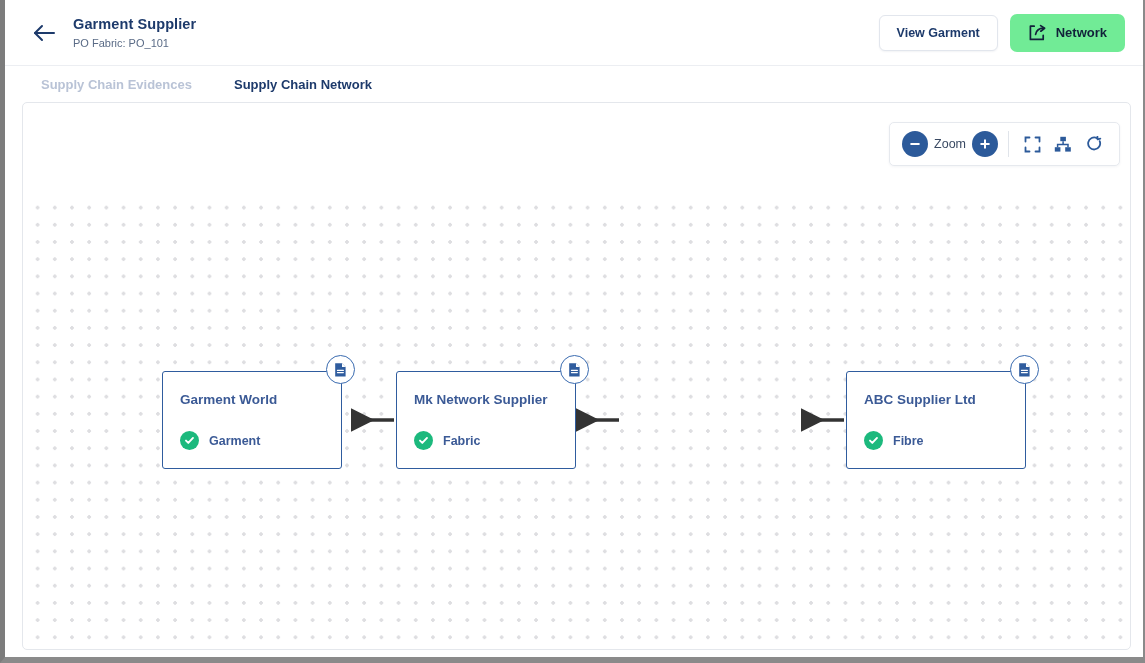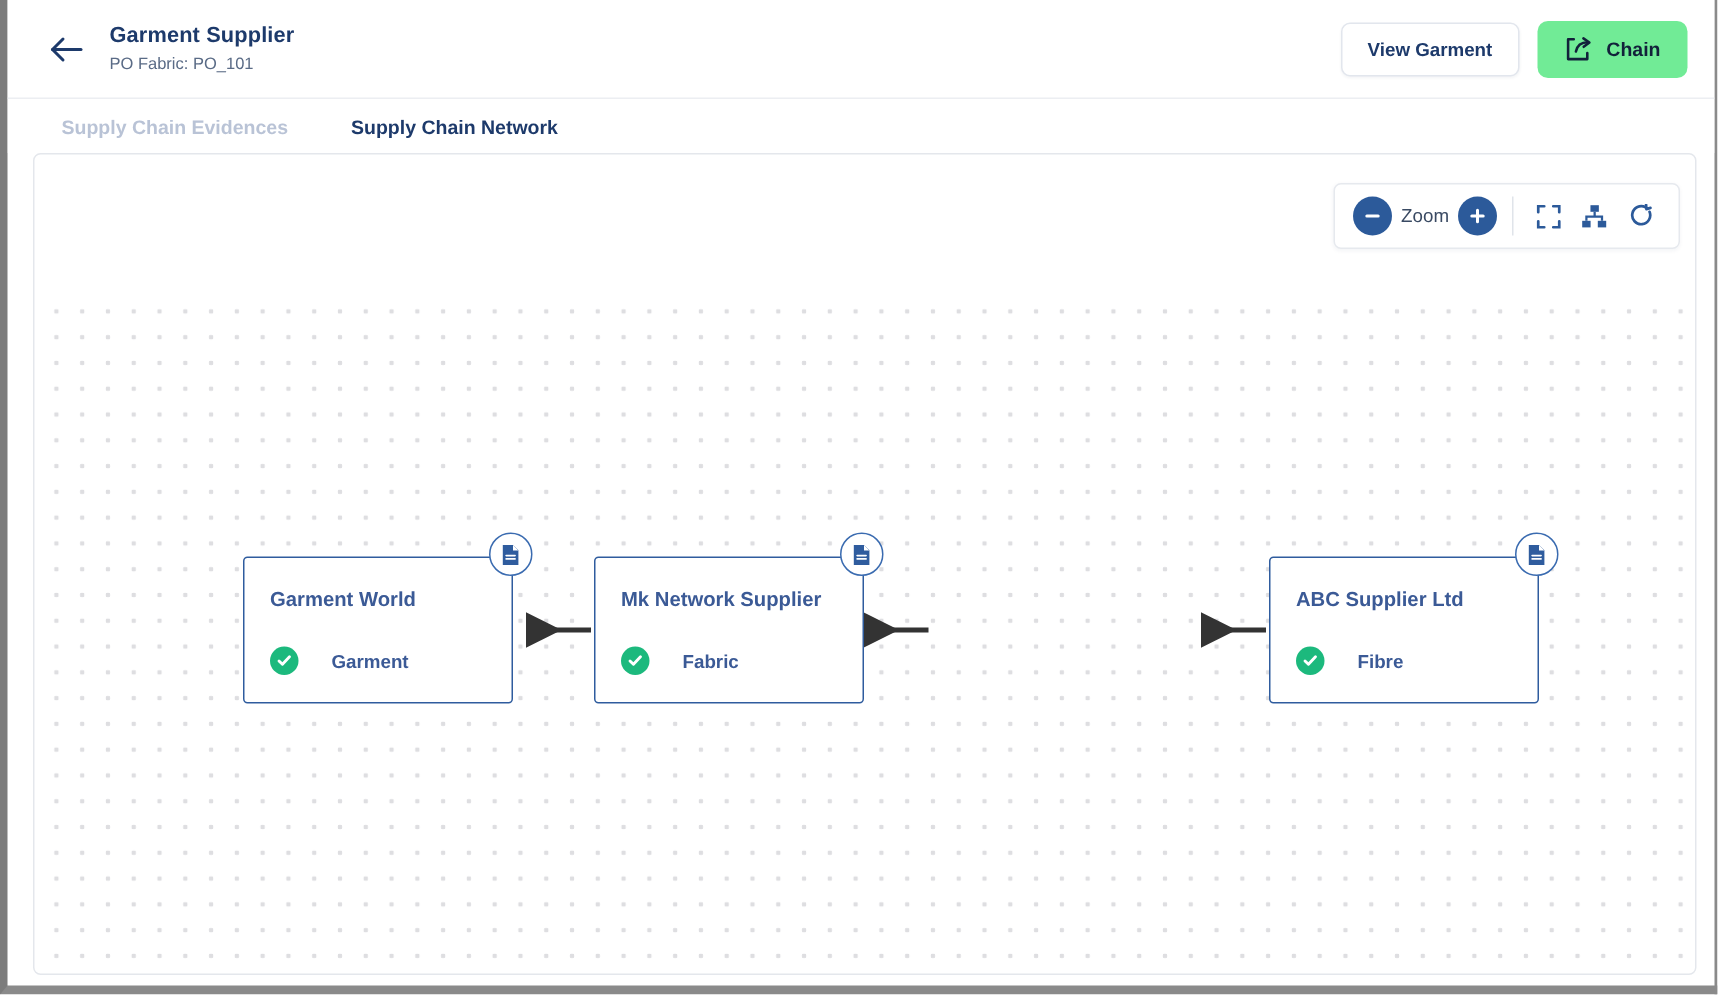--- a/index.html
+++ b/index.html
@@ -229,21 +229,20 @@
     background: #1cb97d;
     display: flex; align-items: center; justify-content: center;
     flex: 0 0 auto;
   }
   .check-badge svg { display: block; }
   .node-type {
     font-size: 12.5px;
     color: #3b5a96;
     font-weight: bold;
     white-space: nowrap;
-    margin-left: 12px;
   }
 
   .doc-badge {
     position: absolute;
     right: -14px;
     top: -17px;
     width: 29px;
     height: 29px;
     border-radius: 50%;
     background: #ffffff;
@@ -276,21 +275,21 @@
     <div class="header-actions">
       <div class="btn-remarks">View Garment</div>
       <div class="btn-export">
         <span>
           <svg width="19" height="18" viewBox="0 0 19 18" aria-hidden="true">
             <path d="M6.2 2.2 H2.4 V15.4 H15.2 V11.4" stroke="#12213a" stroke-width="1.7" fill="none" stroke-linecap="round" stroke-linejoin="round"></path>
             <path d="M7.6 10.4 C8.6 5.4 12.2 4.2 15.6 4.2" stroke="#12213a" stroke-width="1.7" fill="none" stroke-linecap="round"></path>
             <path d="M12.6 1.6 L16.6 4.3 L12.8 7.2" stroke="#12213a" stroke-width="1.7" fill="none" stroke-linecap="round" stroke-linejoin="round"></path>
           </svg>
         </span>
-        <span>Chain</span>
+        <span>Network</span>
       </div>
     </div>
   </div>
 
   <div class="tabs">
     <div class="tab inactive">Supply Chain Evidences</div>
     <div class="tab active">Supply Chain Network</div>
   </div>
 
   <div class="panel">

